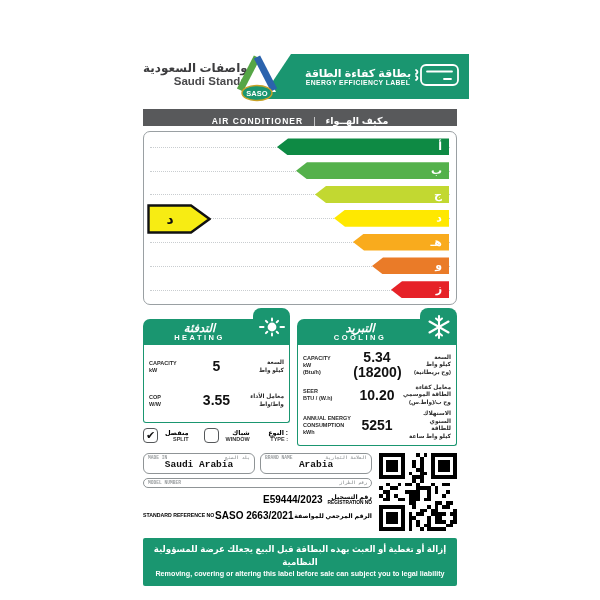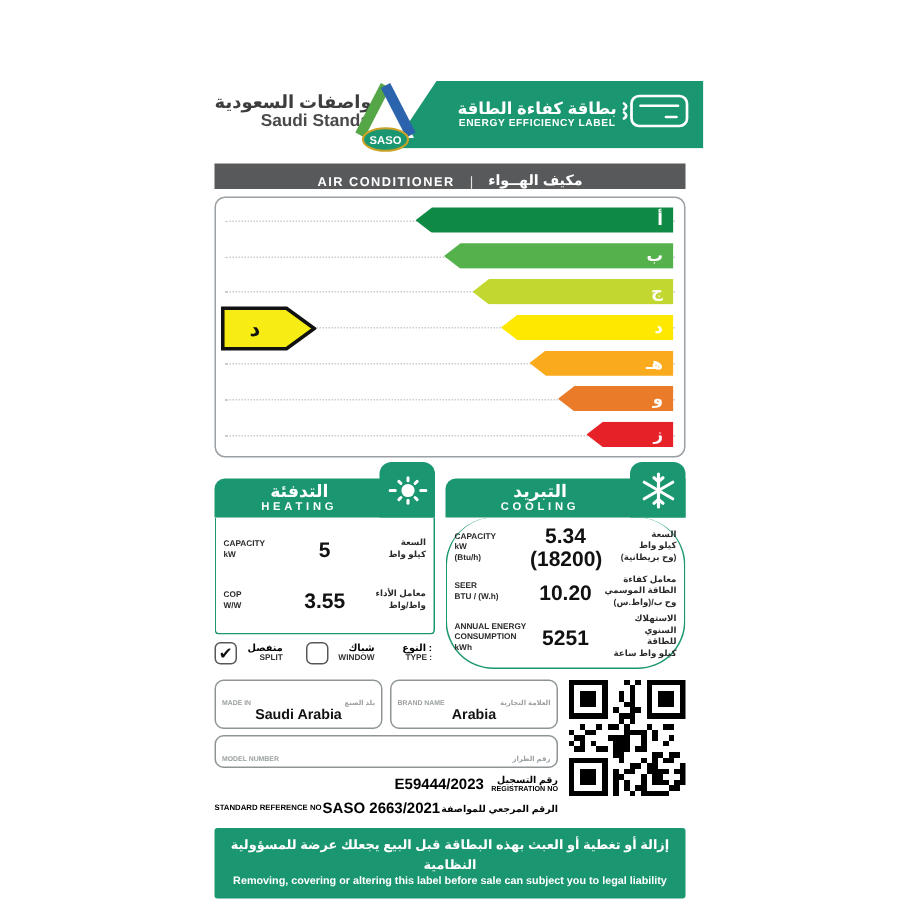--- a/index.html
+++ b/index.html
@@ -38,46 +38,46 @@
   .pointer text { font-size:14px; font-weight:bold; }
 
   
   .sections { margin-top:14px; display:flex; gap:7px; }
   .col-left { width:147px; }
   .col-right { flex:1; }
   .sec-box { position:relative; }
   .sec-head { position:relative; height:26px; background:#1a9670; border-radius:7px 0 0 0;
               display:flex; align-items:center; justify-content:center; color:#fff; line-height:1.05;
               padding-right:34px; flex-direction:column; }
-  .sec-head .ar { font-size:11.5px; font-weight:bold; }
+  .sec-head .ar { font-size:11.5px; font-weight:bold;font-style:italic; }
   .sec-head .en { font-size:7.5px; font-weight:bold; letter-spacing:2.5px; }
   .sec-tab { position:absolute; right:0; top:-11px; width:37px; height:37px; background:#1a9670;
              border-radius:8px 8px 0 0; display:flex; align-items:center; justify-content:center; }
   .sec-body { background:#fff; border:1.5px solid #1a9670; border-top:none; border-radius:0 0 3px 3px;
               padding:5px 5px 4px 5px; }
   .stat-row { display:grid; grid-template-columns:34% 32% 34%; align-items:center; }
   .stat-en { font-size:5.5px; font-weight:bold; color:#2a2a2a; line-height:1.25; }
   .stat-val { font-size:14px; font-weight:bold; color:#111; text-align:center; line-height:1.1; }
   .stat-ar { font-size:5.8px; font-weight:bold; color:#2a2a2a; text-align:right; direction:rtl; line-height:1.35; }
   .heat-body { min-height:76px; } .heat-body .stat-row { min-height:34px; }
-  .cool-body { min-height:92px;border-radius:32px; } .cool-body .stat-row { min-height:29px; }
+  .cool-body { min-height:92px; } .cool-body .stat-row { min-height:29px; }
 
   
   .type-row { margin-top:5px; display:flex; align-items:center; gap:7px; }
   .cbox { width:15px; height:15px; border:1.6px solid #55585a; border-radius:4px; background:#fff;
           display:flex; align-items:center; justify-content:center; font-size:11px; font-weight:bold; color:#111; }
   .type-lbls { line-height:1.1; text-align:right; }
   .type-lbls .ar { font-size:6.5px; font-weight:bold; }
   .type-lbls .en { font-size:5.5px; font-weight:bold; color:#333; }
   .type-title { margin-left:auto; margin-right:2px; }
 
   
   .info { margin-top:7px; display:flex; gap:7px; }
   .info-left { flex:1; display:flex; flex-direction:column; gap:4px; }
-  .ibox { border:1.2px solid #8f9496; border-radius:6px; padding:12px 4px 2px; background:#fff; }
+  .ibox { border:1.2px solid #8f9496; border-radius:6px; padding:1px 4px 2px; background:#fff;font-family:Liberation Mono, monospace; }
   .ibox-lbls { display:flex; justify-content:space-between; font-size:4.6px; font-weight:bold; color:#9b9fa1; }
   .ibox-val { text-align:center; font-size:9.5px; font-weight:bold; color:#111; line-height:1.15; }
   .irow { display:flex; gap:5px; } .irow .ibox { flex:1; }
   .reg-row { display:flex; justify-content:flex-end; align-items:center; gap:5px; margin-top:1px; }
   .reg-val { font-size:10px; font-weight:bold; }
   .reg-lbls { text-align:right; line-height:1.15; }
   .reg-lbls .ar { font-size:6.3px; font-weight:bold; }
   .reg-lbls .en { font-size:4.8px; font-weight:bold; }
   .std-row { display:flex; justify-content:space-between; align-items:center; }
   .std-en { font-size:5.2px; font-weight:bold; }

